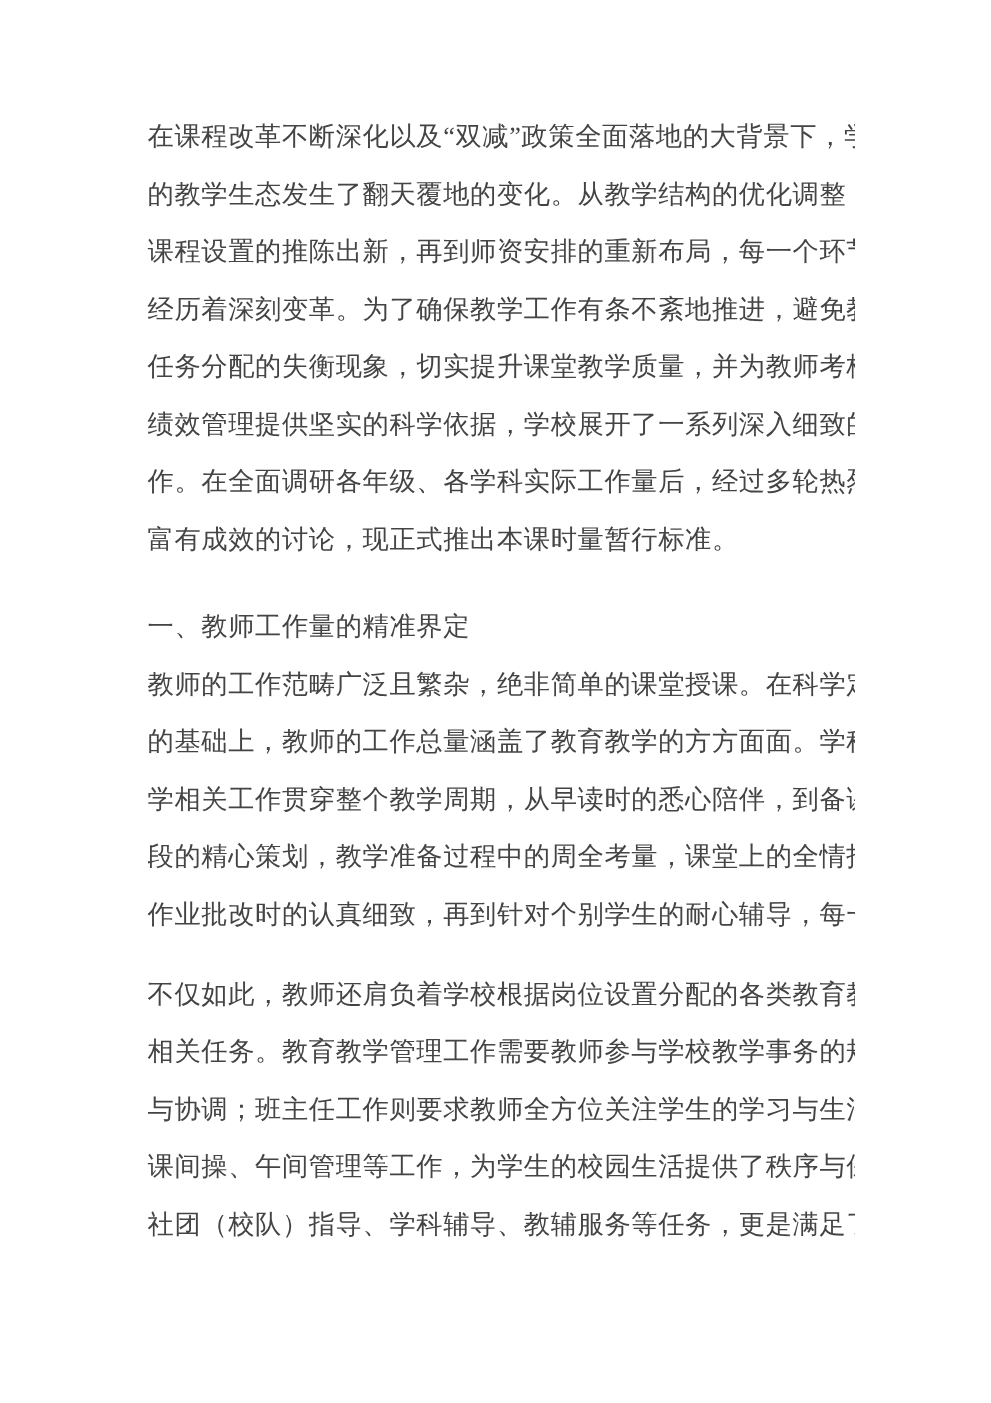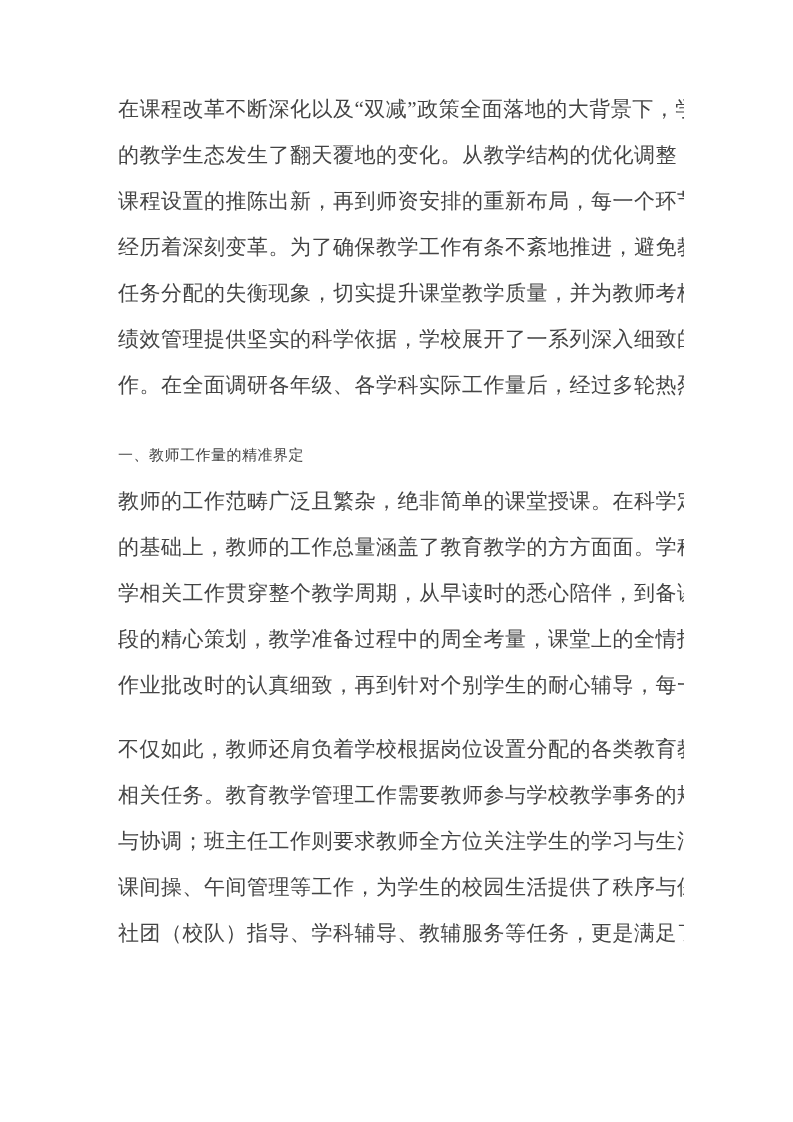--- a/index.html
+++ b/index.html
@@ -40,21 +40,21 @@
   .line.last {
     text-align: left;
     text-align-last: left;
   }
   .heading-block {
     margin-top: 24px;
   }
   .heading {
     height: 46px;
     line-height: 46px;
-    font-size: 15px;
+    font-size: 21px;
     letter-spacing: 0.5px;
     text-align: left;
     text-align-last: left;
     white-space: nowrap;
   }
   .para-gap {
     margin-top: 18px;
   }
 </style>
 </head>
@@ -64,20 +64,21 @@
   <div class="content">
 
     <div class="para">
       <div class="line">在课程改革不断深化以及“双减”政策全面落地的大背景下，学校</div>
       <div class="line">的教学生态发生了翻天覆地的变化。从教学结构的优化调整，到</div>
       <div class="line">课程设置的推陈出新，再到师资安排的重新布局，每一个环节都</div>
       <div class="line">经历着深刻变革。为了确保教学工作有条不紊地推进，避免教学</div>
       <div class="line">任务分配的失衡现象，切实提升课堂教学质量，并为教师考核与</div>
       <div class="line">绩效管理提供坚实的科学依据，学校展开了一系列深入细致的工</div>
       <div class="line">作。在全面调研各年级、各学科实际工作量后，经过多轮热烈且</div>
+      <div class="line last">富有成效的讨论，现正式推出本课时量暂行标准。</div>
     </div>
 
     <div class="para heading-block">
       <div class="heading">一、教师工作量的精准界定</div>
     </div>
 
     <div class="para">
       <div class="line">教师的工作范畴广泛且繁杂，绝非简单的课堂授课。在科学定编</div>
       <div class="line">的基础上，教师的工作总量涵盖了教育教学的方方面面。学科教</div>
       <div class="line">学相关工作贯穿整个教学周期，从早读时的悉心陪伴，到备课阶</div>

